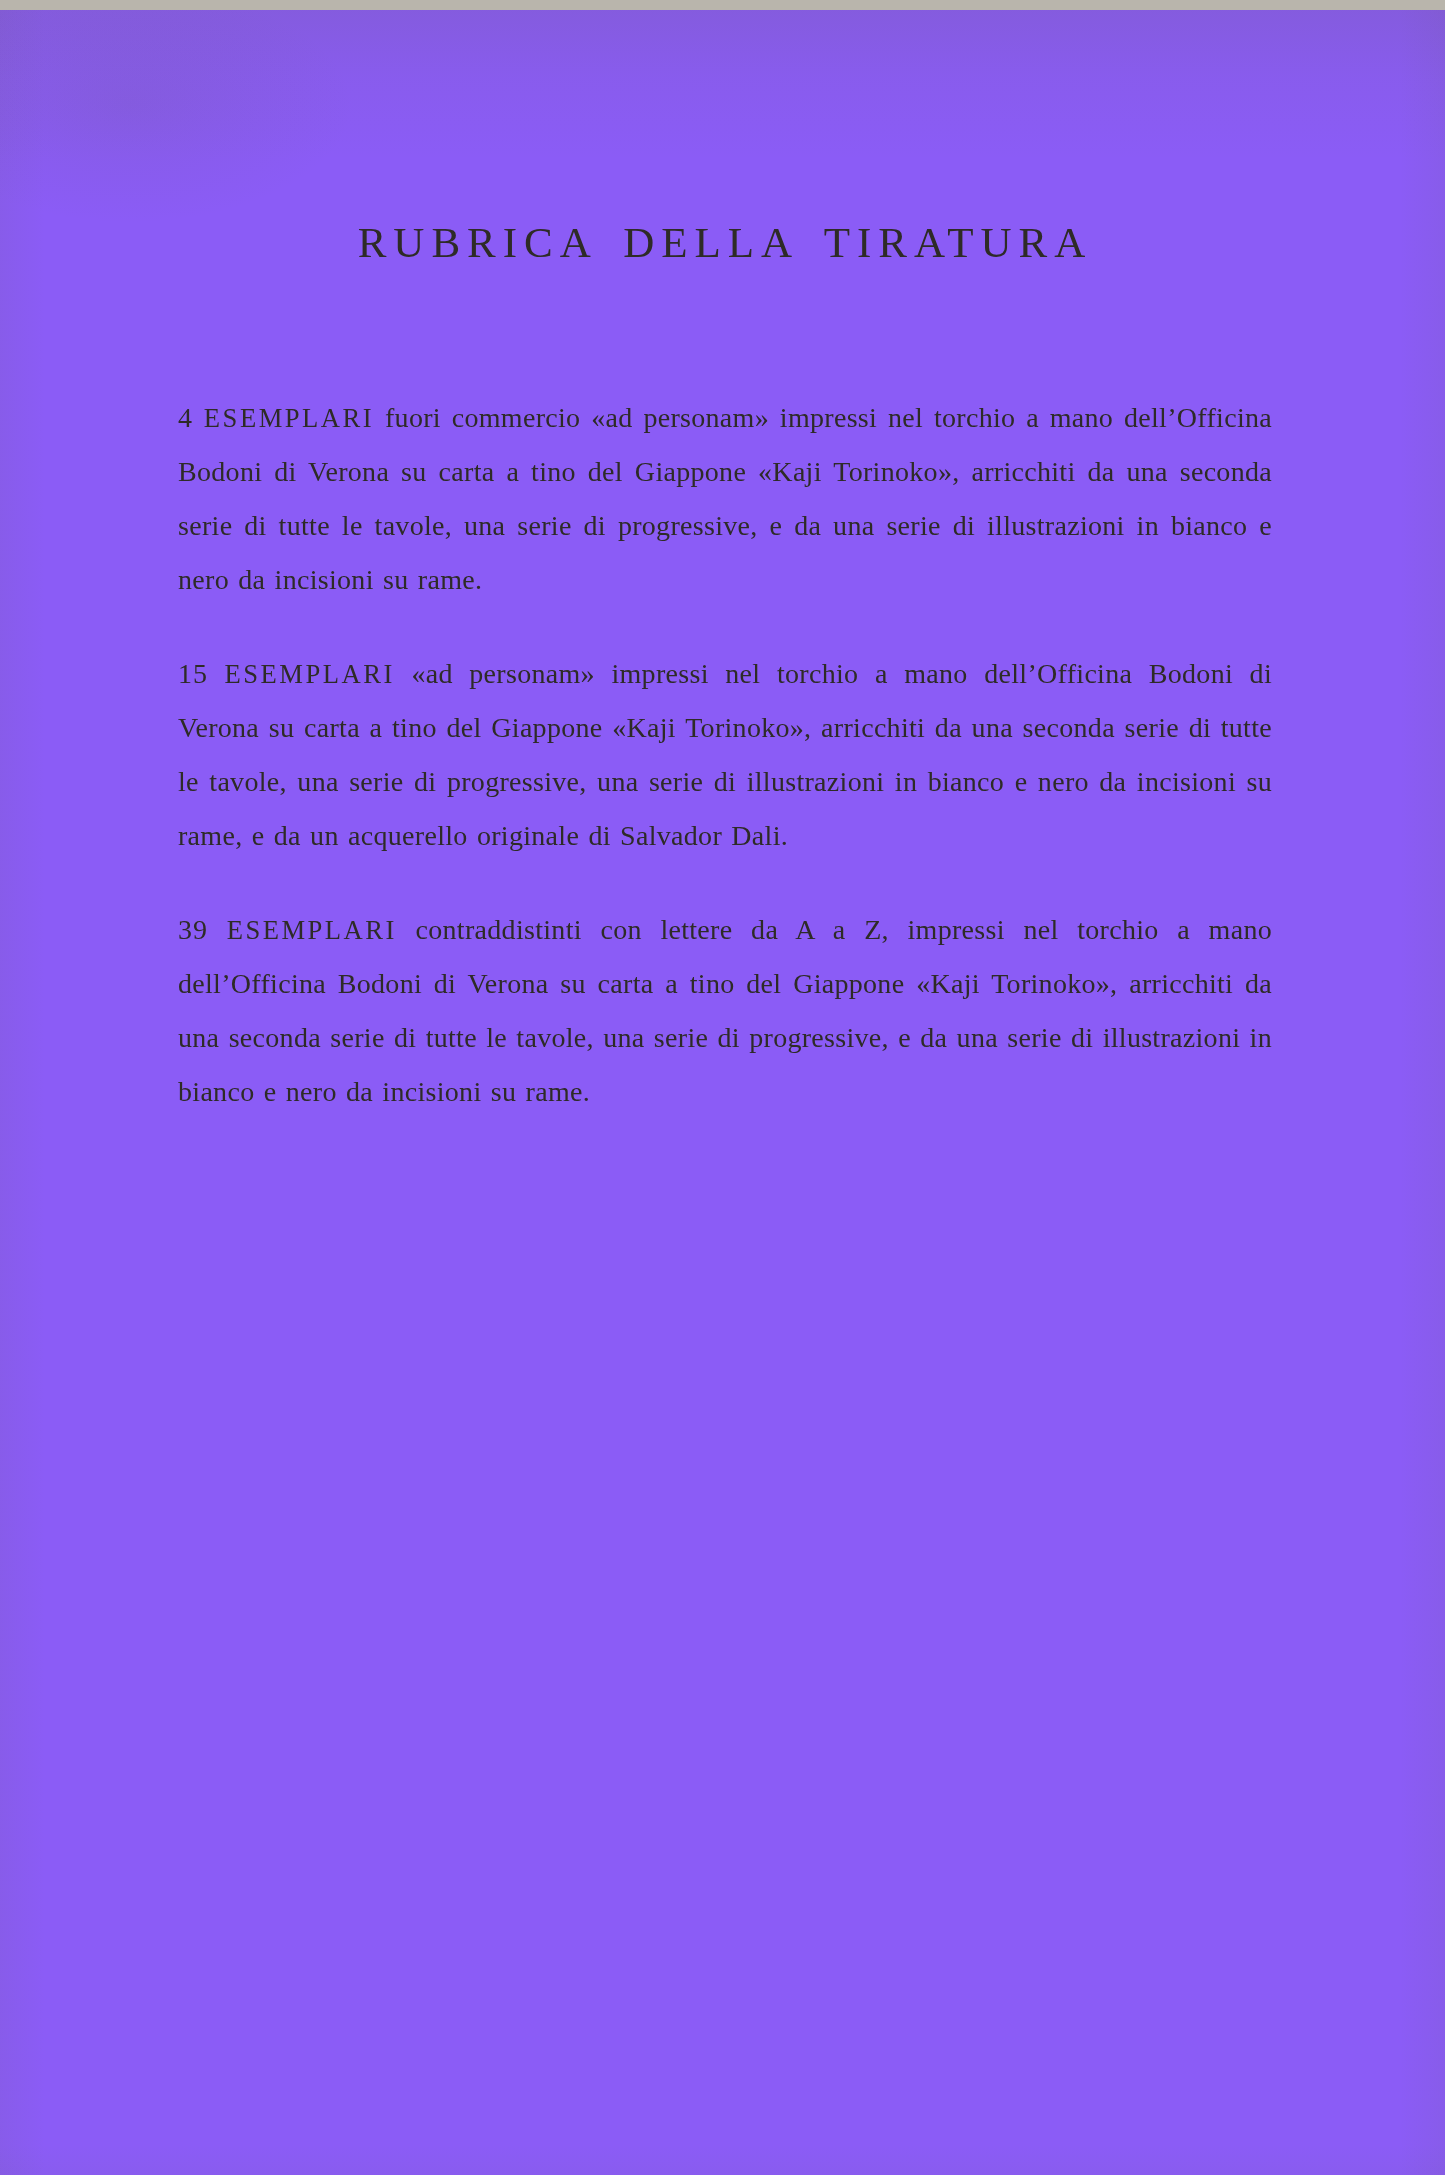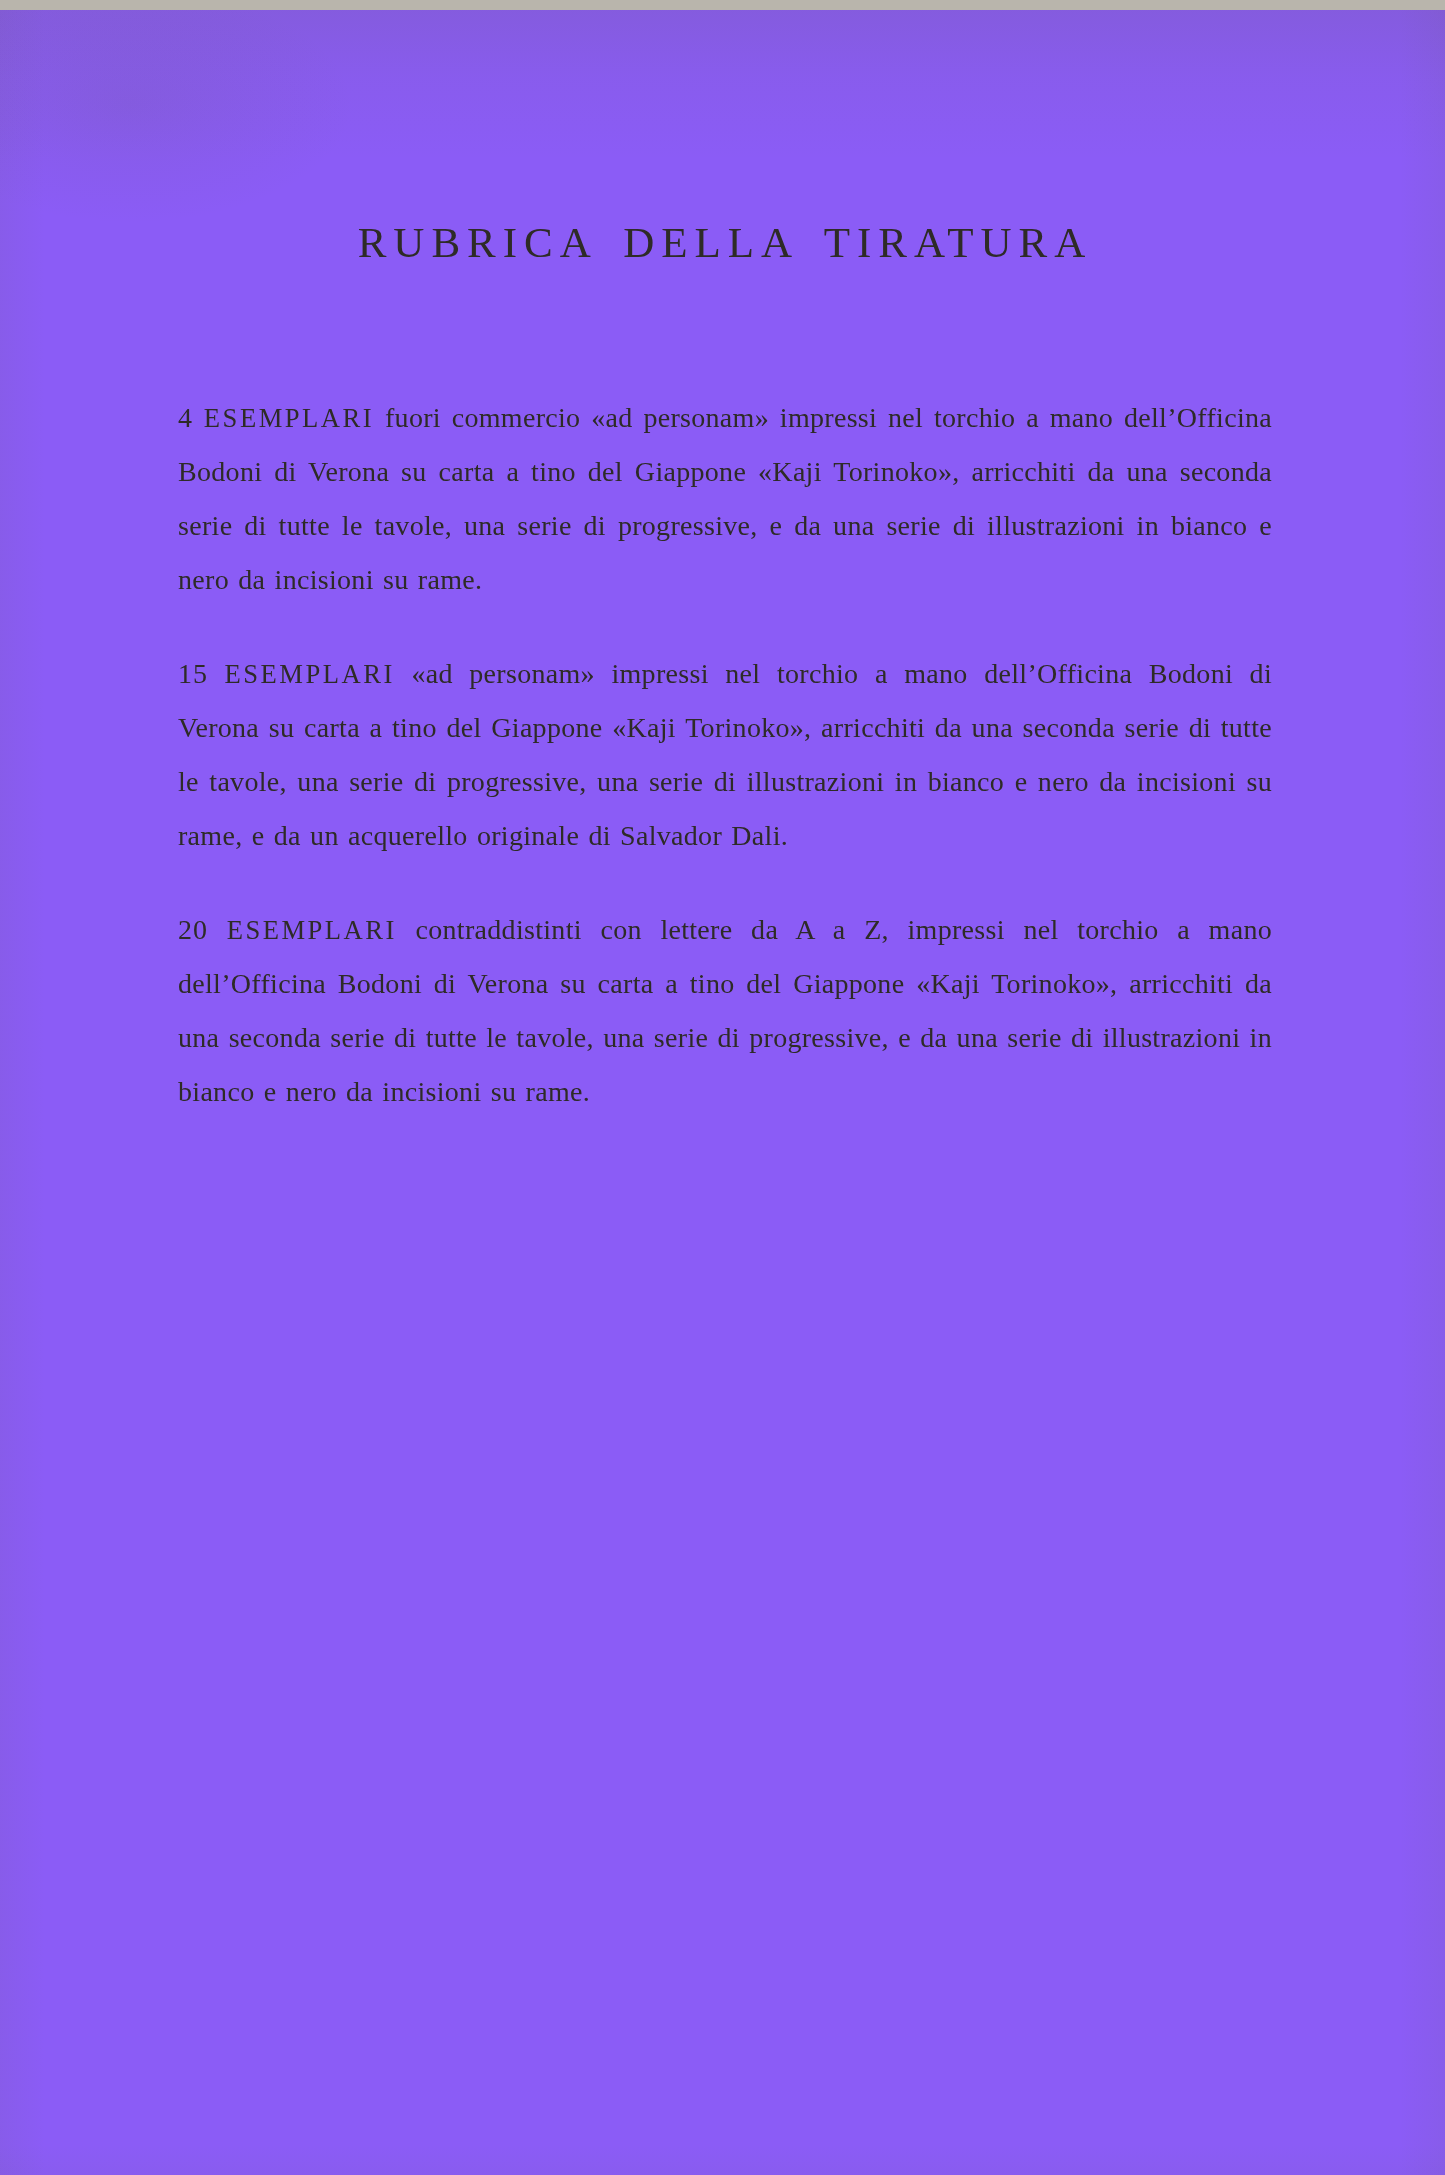--- a/index.html
+++ b/index.html
@@ -76,21 +76,21 @@
       <span class="body-text">fuori commercio «ad personam» impressi nel torchio a mano dell’Officina Bodoni di Verona su carta a tino del Giappone «Kaji Torinoko», arricchiti da una seconda serie di tutte le tavole, una serie di progressive, e da una serie di illustrazioni in bianco e nero da incisioni su rame.</span>
     </p>
 
     <p class="par">
       <span class="num">15</span>
       <span class="label">ESEMPLARI</span>
       <span class="body-text">«ad personam» impressi nel torchio a mano dell’Officina Bodoni di Verona su carta a tino del Giappone «Kaji Torinoko», arricchiti da una seconda serie di tutte le tavole, una serie di progressive, una serie di illustrazioni in bianco e nero da incisioni su rame, e da un acquerello originale di Salvador Dali.</span>
     </p>
 
     <p class="par">
-      <span class="num">20</span>
+      <span class="num">39</span>
       <span class="label">ESEMPLARI</span>
       <span class="body-text">contraddistinti con lettere da A a Z, impressi nel torchio a mano dell’Officina Bodoni di Verona su carta a tino del Giappone «Kaji Torinoko», arricchiti da una seconda serie di tutte le tavole, una serie di progressive, e da una serie di illustrazioni in bianco e nero da incisioni su rame.</span>
     </p>
 
 
 
   </div>
 </div>
 
 </body></html>

